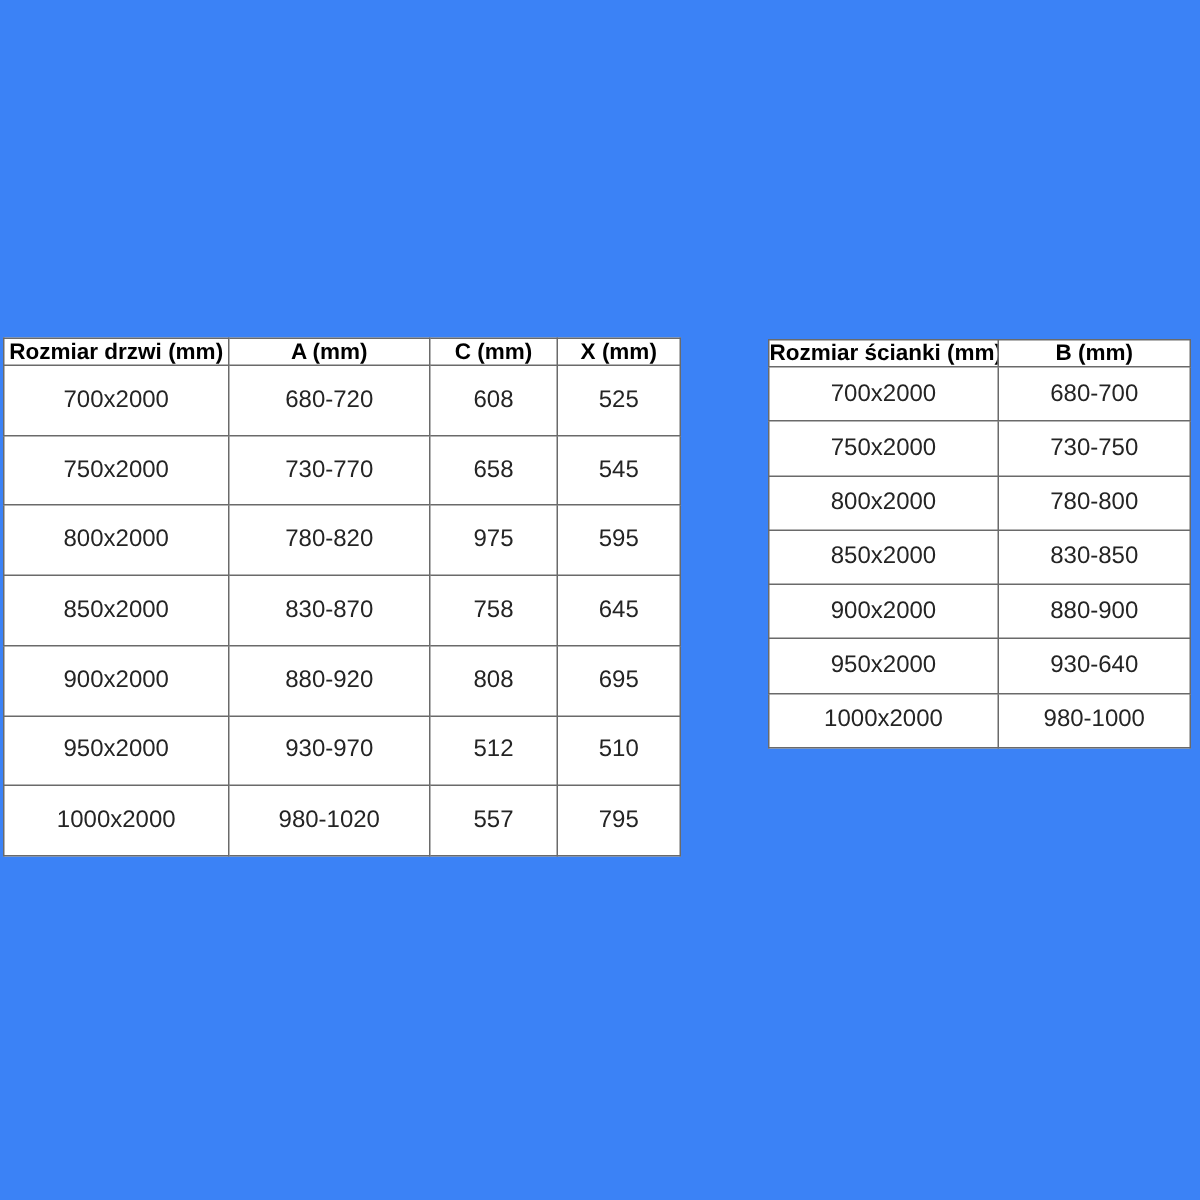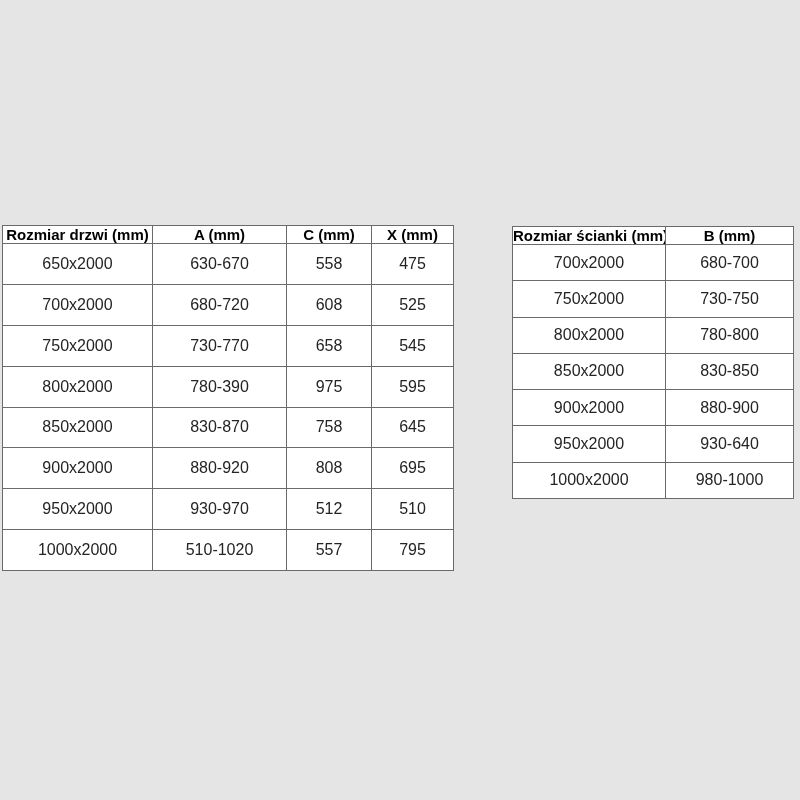--- a/index.html
+++ b/index.html
@@ -7,21 +7,21 @@
     padding: 0;
     width: 800px;
     height: 800px;
     background: #ffffff;
     font-family: "Liberation Sans", sans-serif;
   }
   .canvas {
     position: relative;
     width: 800px;
     height: 800px;
-    background: #e5e5e5;
+    background: #3b82f6;
     overflow: hidden;
   }
   table.size-table {
     position: absolute;
     border-collapse: collapse;
     table-layout: fixed;
     background: #ffffff;
   }
   table.size-table th,
   table.size-table td {
@@ -70,40 +70,34 @@
   <thead>
         <tr>
           <th>Rozmiar drzwi (mm)</th>
           <th>A (mm)</th>
           <th>C (mm)</th>
           <th>X (mm)</th>
         </tr>
       </thead>
       <tbody>
         <tr>
-          <td>650x2000</td>
-          <td>630-670</td>
-          <td>558</td>
-          <td>475</td>
-        </tr>
-        <tr>
           <td>700x2000</td>
           <td>680-720</td>
           <td>608</td>
           <td>525</td>
         </tr>
         <tr>
           <td>750x2000</td>
           <td>730-770</td>
           <td>658</td>
           <td>545</td>
         </tr>
         <tr>
           <td>800x2000</td>
-          <td>780-390</td>
+          <td>780-820</td>
           <td>975</td>
           <td>595</td>
         </tr>
         <tr>
           <td>850x2000</td>
           <td>830-870</td>
           <td>758</td>
           <td>645</td>
         </tr>
         <tr>
@@ -113,21 +107,21 @@
           <td>695</td>
         </tr>
         <tr>
           <td>950x2000</td>
           <td>930-970</td>
           <td>512</td>
           <td>510</td>
         </tr>
         <tr>
           <td>1000x2000</td>
-          <td>510-1020</td>
+          <td>980-1020</td>
           <td>557</td>
           <td>795</td>
         </tr>
       </tbody>
     </table>
 
   <table class="size-table" id="walls-table">
     <colgroup>
       <col style="width:153px">
       <col style="width:128px">

